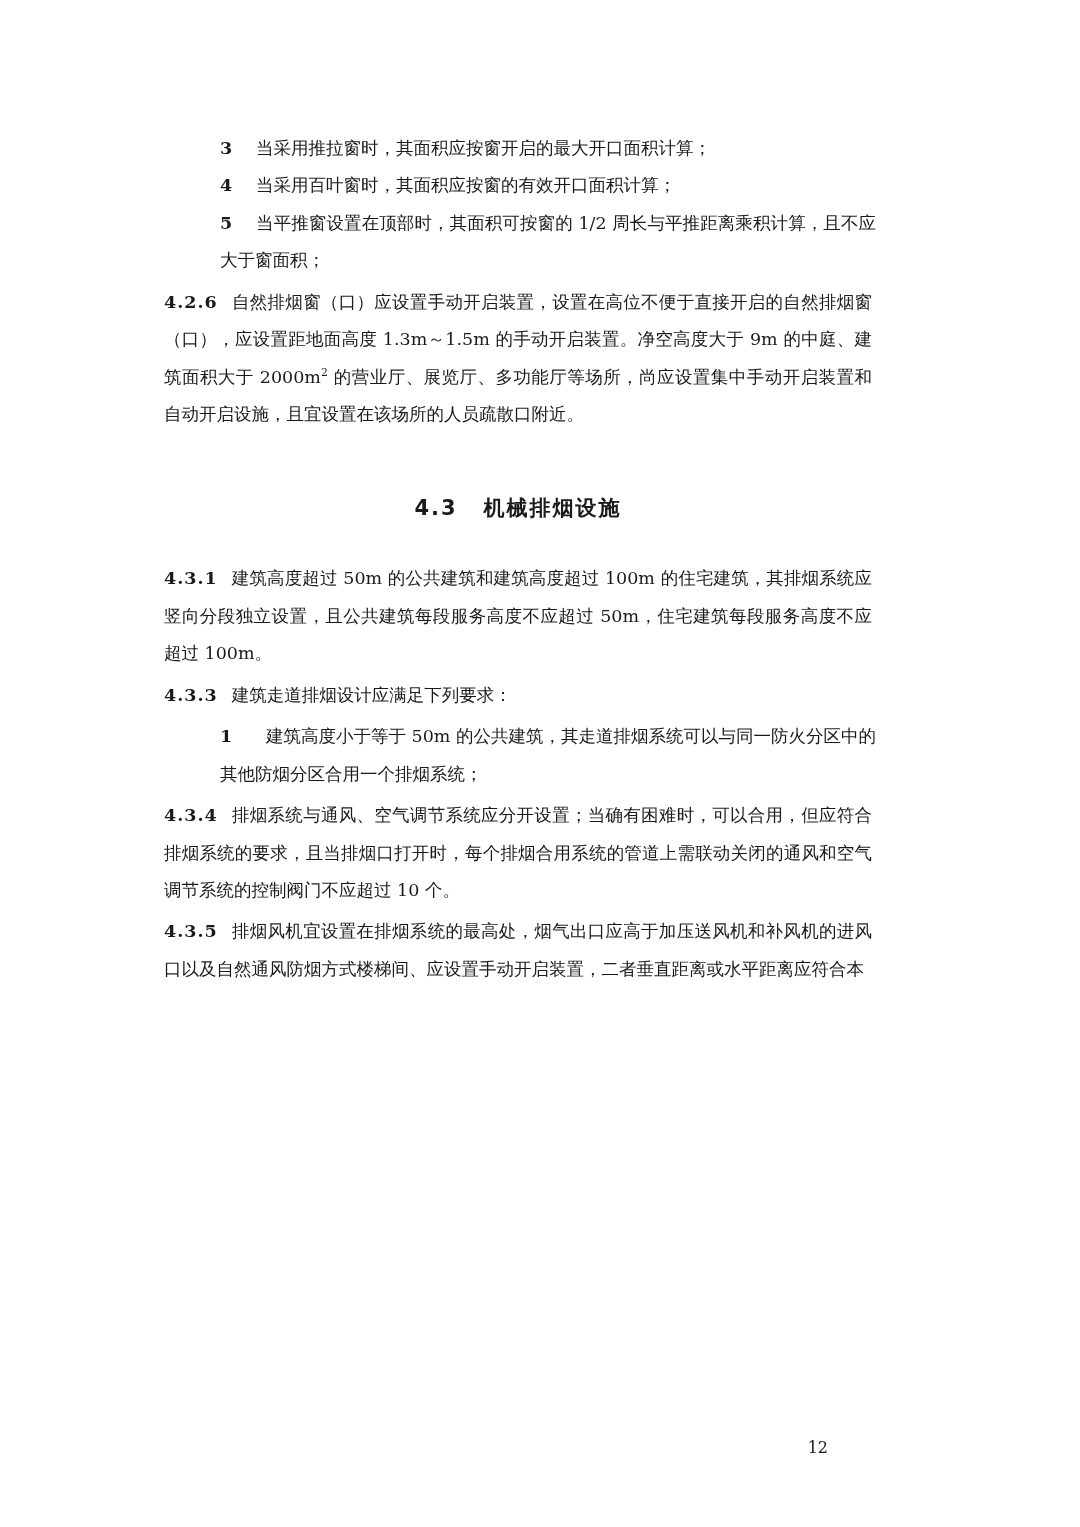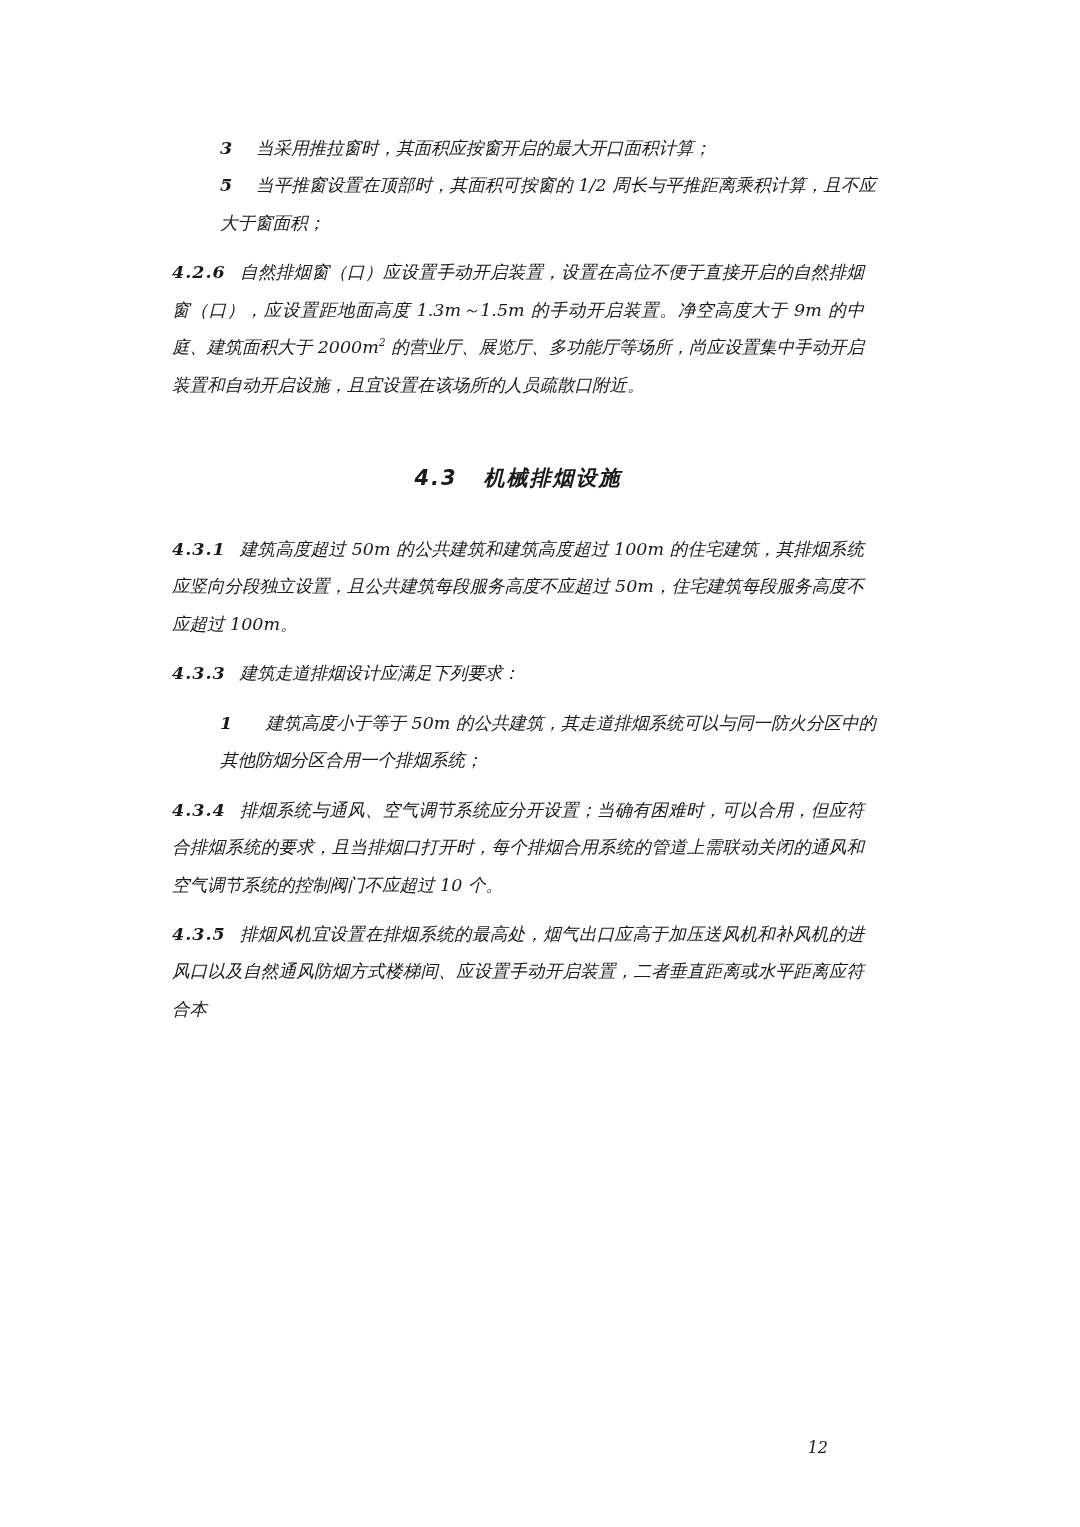--- a/index.html
+++ b/index.html
@@ -9,21 +9,20 @@
   }
   .page {
     position: relative;
     width: 988px;
     height: 1527px;
     background: #ffffff;
     font-family: "DejaVu Serif", "Liberation Serif", serif;
     color: #1a1a1a;
     box-sizing: border-box;
     padding: 130px 112px 60px 160px;
-    font-style: italic;
   }
   .content {
     font-size: 17.5px;
     line-height: 2.14;
     text-align: justify;
   }
   .num-item {
     margin: 0;
     padding-left: 60px;
     text-indent: 0;
@@ -33,21 +32,21 @@
     width: 36px;
     font-weight: bold;
     font-family: "DejaVu Serif", "Liberation Serif", serif;
   }
   .num-item .marker-wide {
     display: inline-block;
     width: 46px;
     font-weight: bold;
   }
   .clause {
-    margin: 12px;
+    margin: 4px;
   }
   .clause .clause-no {
     font-weight: bold;
     letter-spacing: 1px;
     margin-right: 14px;
   }
   .section-title {
     text-align: center;
     font-weight: bold;
     font-size: 21px;
@@ -71,20 +70,21 @@
   }
 </style>
 </head>
 <body>
 
 <div class="page">
   <div class="content">
 
     <p class="num-item"><span class="marker">3</span><span>当采用推拉窗时，其面积应按窗开启的最大开口面积计算；</span></p>
 
+    <p class="num-item"><span class="marker">4</span><span>当采用百叶窗时，其面积应按窗的有效开口面积计算；</span></p>
 
     <p class="num-item"><span class="marker">5</span><span>当平推窗设置在顶部时，其面积可按窗的 1/2 周长与平推距离乘积计算，且不应大于窗面积；</span></p>
 
 
     <p class="clause"><span class="clause-no">4.2.6</span><span>自然排烟窗（口）应设置手动开启装置，设置在高位不便于直接开启的自然排烟窗（口），应设置距地面高度 1.3m～1.5m 的手动开启装置。净空高度大于 9m 的中庭、建筑面积大于 2000m</span><sup>2</sup><span> 的营业厅、展览厅、多功能厅等场所，尚应设置集中手动开启装置和自动开启设施，且宜设置在该场所的人员疏散口附近。</span></p>
 
     <h2 class="section-title"><span class="sec-no">4.3</span><span>机械排烟设施</span></h2>
 
     <p class="clause"><span class="clause-no">4.3.1</span><span>建筑高度超过 50m 的公共建筑和建筑高度超过 100m 的住宅建筑，其排烟系统应竖向分段独立设置，且公共建筑每段服务高度不应超过 50m，住宅建筑每段服务高度不应超过 100m。</span></p>
 

